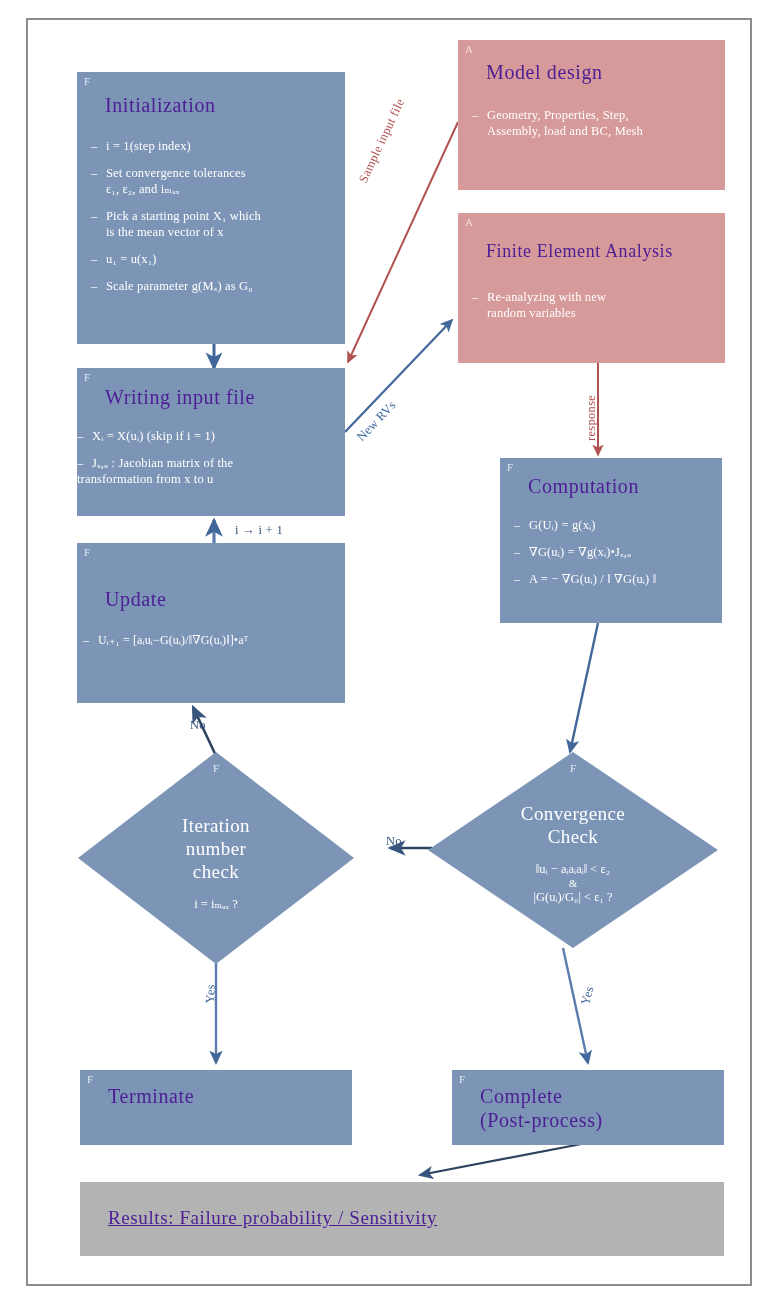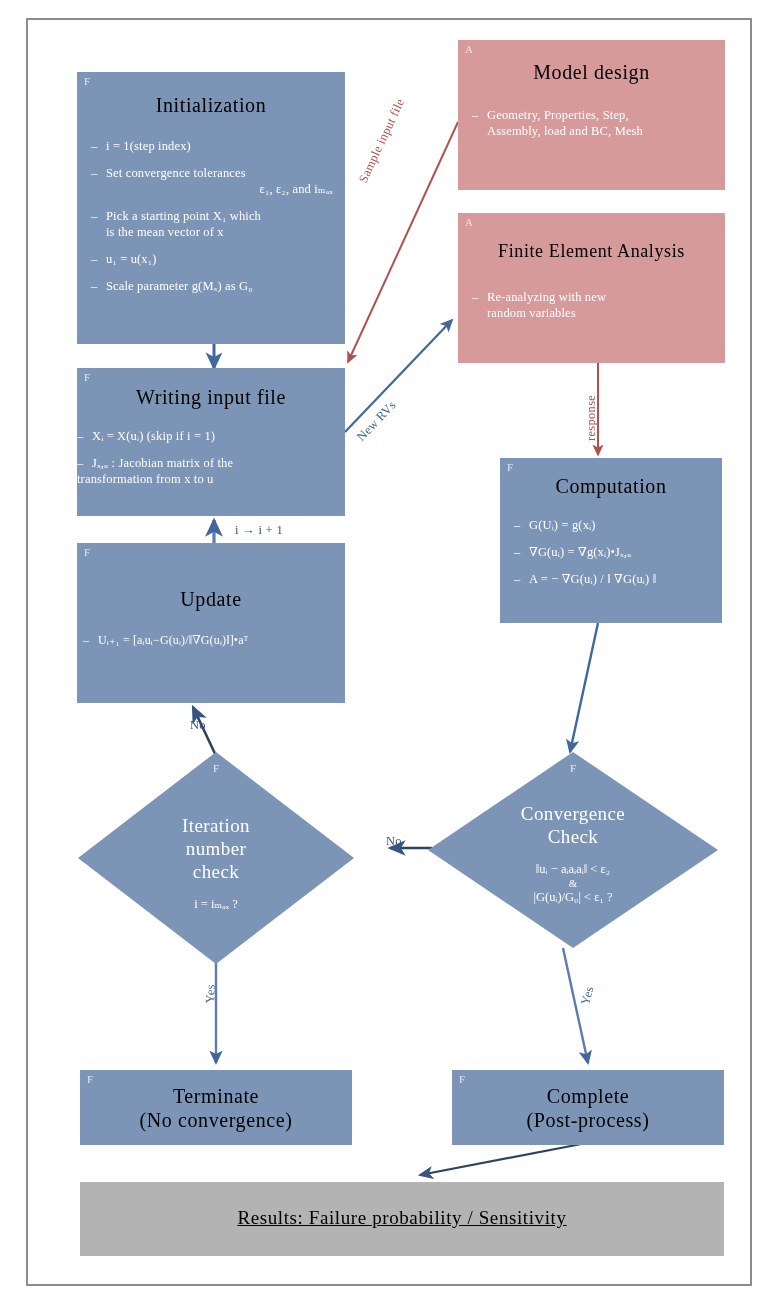--- a/index.html
+++ b/index.html
@@ -65,26 +65,26 @@
     top: 3px;
     font-size: 11px;
     line-height: 12px;
     color: #e8eef5;
     opacity: 0.95;
     letter-spacing: 0.3px;
   }
   .box-red .corner-tag { color: #f6e2e2; }
 
   .node-title {
-    text-align: center;
     font-size: 20px;
     line-height: 24px;
     letter-spacing: 0.6px;
-    color: #000000;
+    color: #4c1d95;
     width: 100%;
+    margin-left: 28px;
   }
   .node-title.small { font-size: 18px; }
 
   .bullets {
     margin: 0;
     padding: 0;
     list-style: none;
   }
   .bullets li {
     position: relative;
@@ -202,21 +202,21 @@
 
       <line x1="602" y1="1140" x2="420" y2="1175" stroke="#2d4360" stroke-width="2.2" marker-end="url(#ah-dark)"></line>
     </svg>
 
     <div class="node box" style="left:77px; top:72px; width:268px; height:272px;">
       <span class="corner-tag">F</span>
       <div class="node-title" style="margin-top:21px;">Initialization</div>
       <ul class="bullets" style="margin:22px 12px 0 14px;">
         <li>i = 1(step index)</li>
         <li style="margin-bottom:1px;">Set convergence tolerances</li>
-        <li class="nodash" style="padding-left:15px;text-align:right;">ε₁, ε₂, and iₘₐₓ</li>
+        <li class="nodash" style="padding-left:15px;">ε₁, ε₂, and iₘₐₓ</li>
         <li style="margin-bottom:1px;">Pick a starting point X₁ which</li>
         <li class="nodash" style="padding-left:15px;">is the mean vector of x</li>
         <li>u₁ = u(x₁)</li>
         <li>Scale parameter g(Mₓ) as G₀</li>
       </ul>
     </div>
 
     <div class="node box-red" style="left:458px; top:40px; width:267px; height:150px;">
       <span class="corner-tag">A</span>
       <div class="node-title" style="margin-top:20px;">Model design</div>
@@ -288,21 +288,20 @@
           <div>‖uᵢ − aᵢaᵢaᵢ‖ &lt; ε₂</div>
           <div class="amp">&amp;</div>
           <div>|G(uᵢ)/G₀| &lt; ε₁ ?</div>
         </div>
       </div>
     </div>
 
     <div class="node box" style="left:80px; top:1070px; width:272px; height:75px;">
       <span class="corner-tag">F</span>
       <div class="node-title" style="margin-top:14px;">Terminate</div>
-      <div class="node-title">(No convergence)</div>
     </div>
 
     <div class="node box" style="left:452px; top:1070px; width:272px; height:75px;">
       <span class="corner-tag">F</span>
       <div class="node-title" style="margin-top:14px;">Complete</div>
       <div class="node-title">(Post-process)</div>
     </div>
 
     <div class="node box-gray" style="left:80px; top:1182px; width:644px; height:74px;">
       <div class="node-title" style="margin-top:24px; font-size:19px;text-decoration:underline;">Results: Failure probability / Sensitivity</div>

